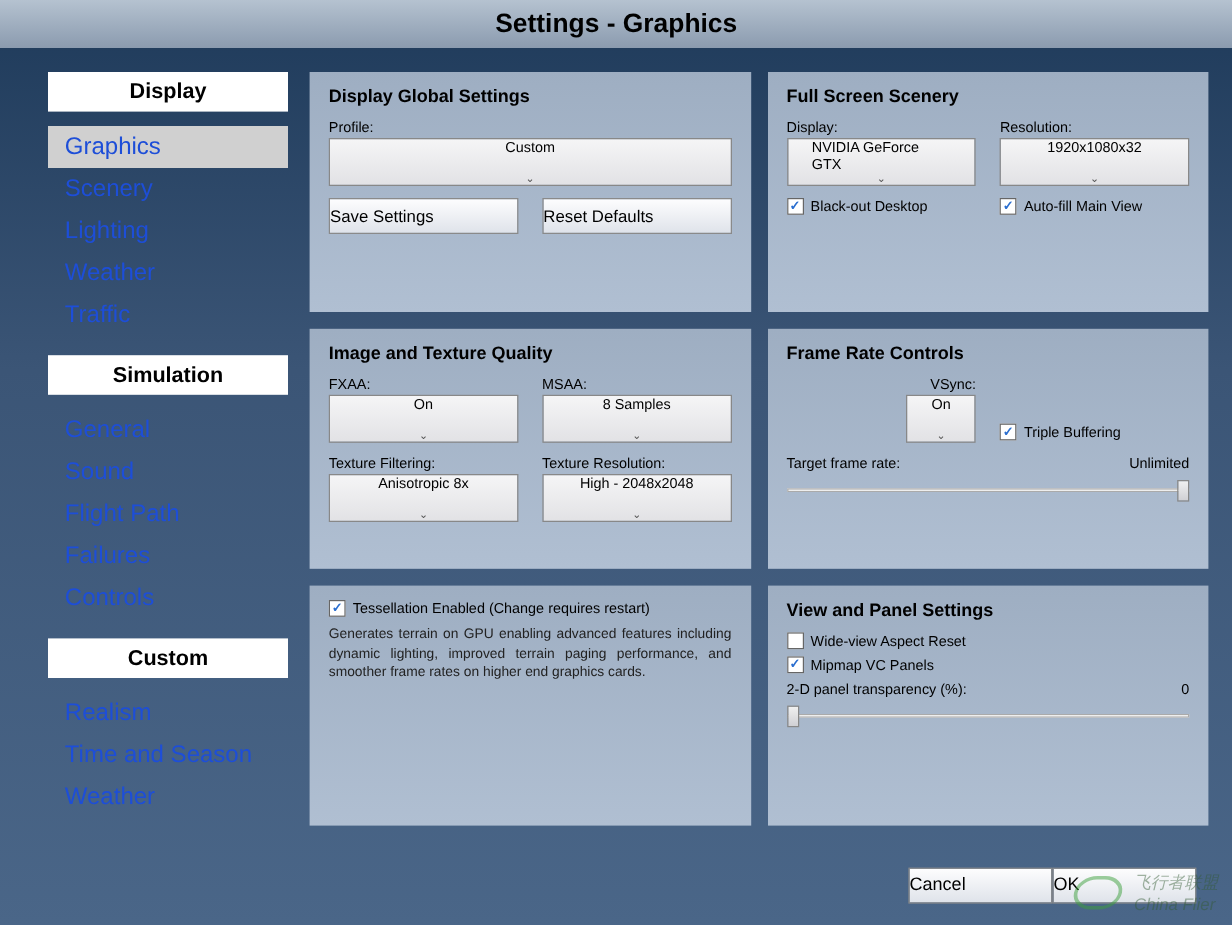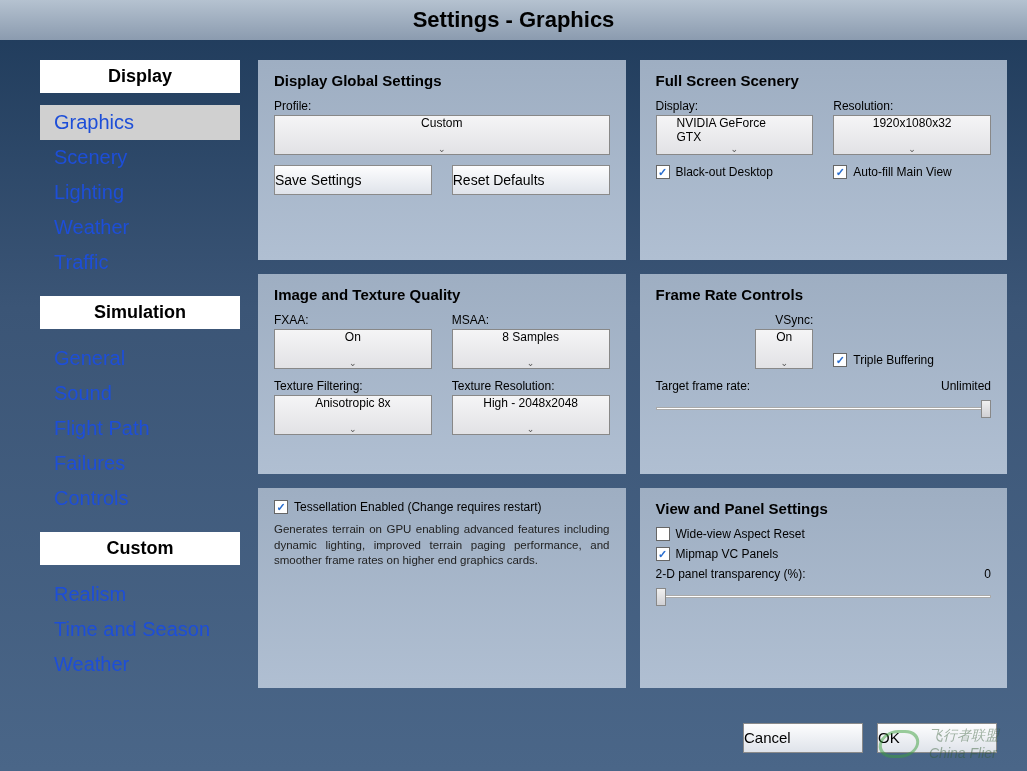--- a/index.html
+++ b/index.html
@@ -20,23 +20,23 @@
   .select { background: linear-gradient(#f5f5f6, #e2e2e5); border: 1px solid #888; height: 40px; font-size: 12px; padding: 0 20px; display: flex; align-items: center; justify-content: space-between; cursor: pointer; flex-direction: column; }
   .select .caret { font-size: 9px; color: #555; }
   .btn { background: linear-gradient(#fdfdfe, #dfe3ea); border: 1px solid #8a8a8a; height: 30px; font-size: 14px; font-weight: normal; cursor: pointer; text-align: left; line-height: 28px; flex: 1; }
   .chk-row { display: flex; align-items: center; gap: 6px; margin-bottom: 6px; font-size: 12px; color: #000; }
   .chk { width: 14px; height: 14px; border: 1px solid #666; background: #fff; display: inline-flex; align-items: center; justify-content: center; font-size: 11px; color: #2a6ecf; font-weight: bold; line-height: 1; cursor: pointer; }
   .desc { font-size: 11.5px; color: #222; text-align: justify; margin-top: 8px; line-height: 1.35; }
   .slider-row { position: relative; height: 28px; margin-top: 4px; }
   .slider-label-row { display: flex; justify-content: space-between; font-size: 12px; color: #000; margin-bottom: 2px; }
   .track { position: absolute; left: 0; right: 0; top: 10px; height: 3px; background: #fff; border: 1px solid #aaa; }
   .thumb { position: absolute; top: 3px; width: 10px; height: 18px; background: linear-gradient(#f0f0f0, #d0d0d4); border: 1px solid #888; cursor: pointer; }
-  .footer { position: absolute; bottom: 18px; right: 30px; display: flex; gap: 14px; }
+  .footer { position: absolute; bottom: 18px; right: 30px; display: flex; }
   .footer .btn { width: 120px; flex: none; height: 30px; font-size: 15px; }
-  .watermark { position: absolute; right: 28px; bottom: 10px; font-size: 14px; color: rgba(50,90,50,0.45); font-style: italic; display:flex; align-items:center; gap:10px;}
+  .watermark { position: absolute; right: 12px; bottom: 10px; font-size: 14px; color: rgba(50,90,50,0.45); font-style: italic; display:flex; align-items:center; gap:10px;}
   .watermark .logo { width: 40px; height: 28px; border: 3px solid rgba(60,160,60,0.5); border-radius: 50%/60%; transform: skewX(-12deg); position: relative; }
 </style>
 </head>
 <body>
 
 <div class="titlebar">Settings - Graphics</div>
 
 <div class="content">
   <div class="sidebar" id="sidebar">
       <div class="side-section-head">Display</div>

